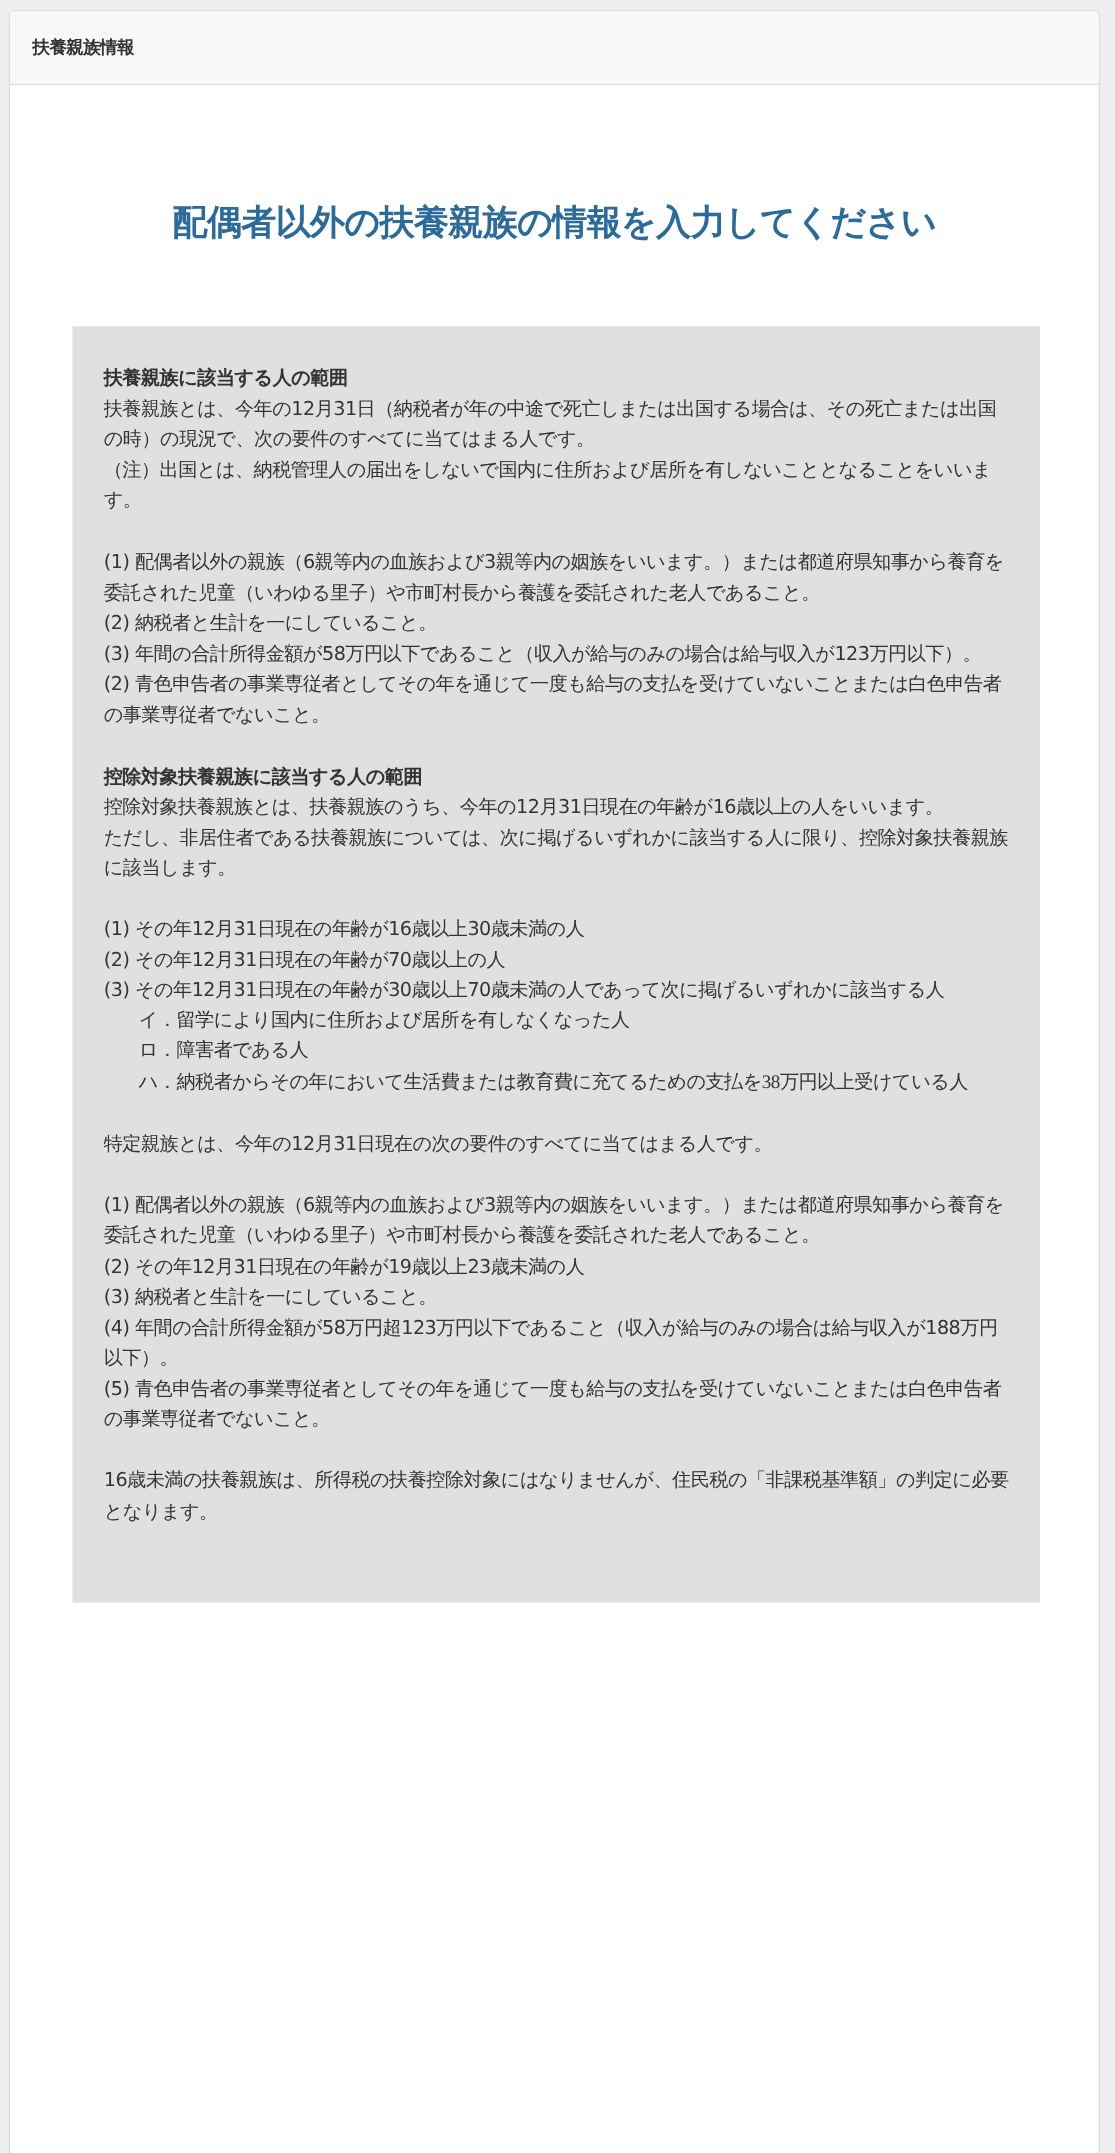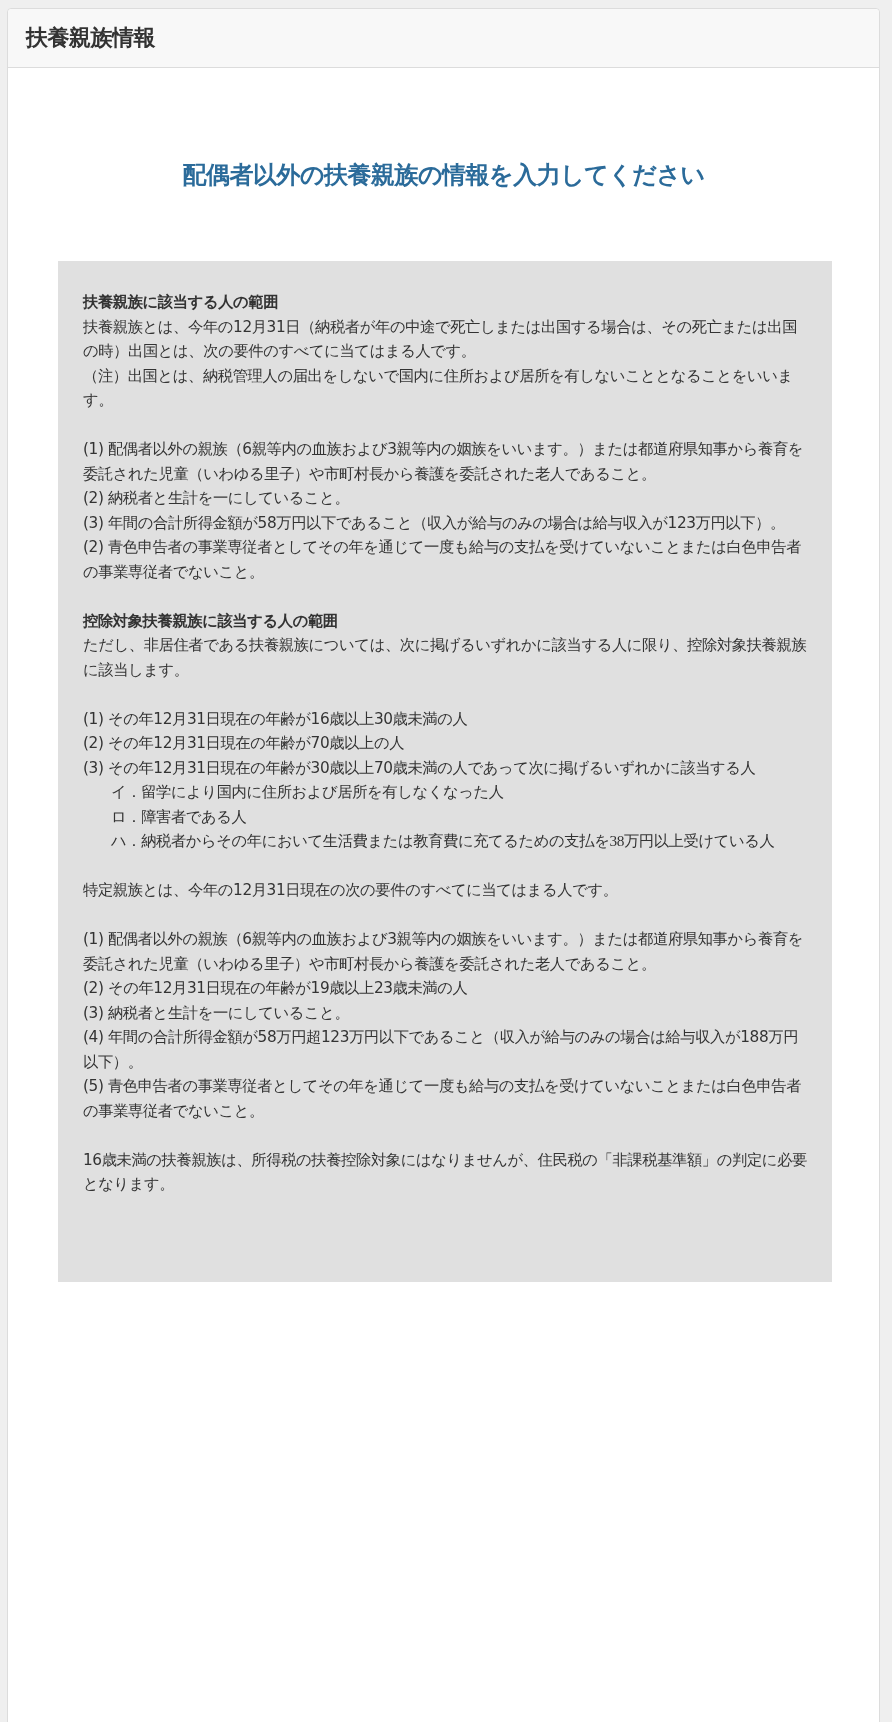--- a/index.html
+++ b/index.html
@@ -12,24 +12,24 @@
   .panel {
     position:absolute; left:7px; top:8px; width:873px; height:1730px;
     background:#fff; border:1px solid #dcdcdc; border-radius:4px;
     box-sizing:border-box;
   }
   .panel-heading {
     height:59px; background:#f8f8f8; border-bottom:1px solid #dcdcdc;
     border-radius:4px 4px 0 0; box-sizing:border-box;
     padding:0 18px; display:flex; align-items:center;
   }
-  .panel-title { font-size:22px; font-weight:bold; color:#333; letter-spacing:-0.5px;font-family:Liberation Serif, serif; }
+  .panel-title { font-size:14px; font-weight:bold; color:#333; letter-spacing:-0.5px;font-family:Liberation Serif, serif; }
   .page-heading {
     position:absolute; left:0; right:0; top:150px;
-    text-align:center; font-size:24px; font-weight:bold; color:#2b6b9a;
+    text-align:center; font-size:28px; font-weight:bold; color:#2b6b9a;
     letter-spacing:-0.5px;
   }
   .info-box {
     position:absolute; left:50px; top:252px; width:774px; height:1021px;
     background:#e0e0e0; box-sizing:border-box;
     padding:29px 25px 20px 25px;
     font-size:15.3px; line-height:24.5px; color:#333;
     letter-spacing:-0.4px;
   }
   .sec { margin-bottom:24.5px; }
@@ -45,31 +45,32 @@
   <div class="panel-heading">
     <span class="panel-title">扶養親族情報</span>
   </div>
 
   <div class="page-heading">配偶者以外の扶養親族の情報を入力してください</div>
 
   <div class="info-box">
 
     <div class="sec">
       <div class="sec-title">扶養親族に該当する人の範囲</div>
-      <div>扶養親族とは、今年の12月31日（納税者が年の中途で死亡しまたは出国する場合は、その死亡または出国の時）出国とは、次の要件のすべてに当てはまる人です。</div>
+      <div>扶養親族とは、今年の12月31日（納税者が年の中途で死亡しまたは出国する場合は、その死亡または出国の時）の現況で、次の要件のすべてに当てはまる人です。</div>
       <div>（注）出国とは、納税管理人の届出をしないで国内に住所および居所を有しないこととなることをいいます。</div>
       <div class="gap"></div>
       <div>(1) 配偶者以外の親族（6親等内の血族および3親等内の姻族をいいます。）または都道府県知事から養育を委託された児童（いわゆる里子）や市町村長から養護を委託された老人であること。</div>
       <div>(2) 納税者と生計を一にしていること。</div>
       <div>(3) 年間の合計所得金額が58万円以下であること（収入が給与のみの場合は給与収入が123万円以下）。</div>
       <div>(2) 青色申告者の事業専従者としてその年を通じて一度も給与の支払を受けていないことまたは白色申告者の事業専従者でないこと。</div>
     </div>
 
     <div class="sec">
       <div class="sec-title">控除対象扶養親族に該当する人の範囲</div>
+      <div>控除対象扶養親族とは、扶養親族のうち、今年の12月31日現在の年齢が16歳以上の人をいいます。</div>
       <div>ただし、非居住者である扶養親族については、次に掲げるいずれかに該当する人に限り、控除対象扶養親族に該当します。</div>
       <div class="gap"></div>
       <div>(1) その年12月31日現在の年齢が16歳以上30歳未満の人</div>
       <div>(2) その年12月31日現在の年齢が70歳以上の人</div>
       <div>(3) その年12月31日現在の年齢が30歳以上70歳未満の人であって次に掲げるいずれかに該当する人</div>
       <div class="sub">
         <span class="txt">イ．留学により国内に住所および居所を有しなくなった人</span>
         <span class="txt">ロ．障害者である人</span>
         <span class="txt">ハ．納税者からその年において生活費または教育費に充てるための支払を38万円以上受けている人</span>
       </div>

